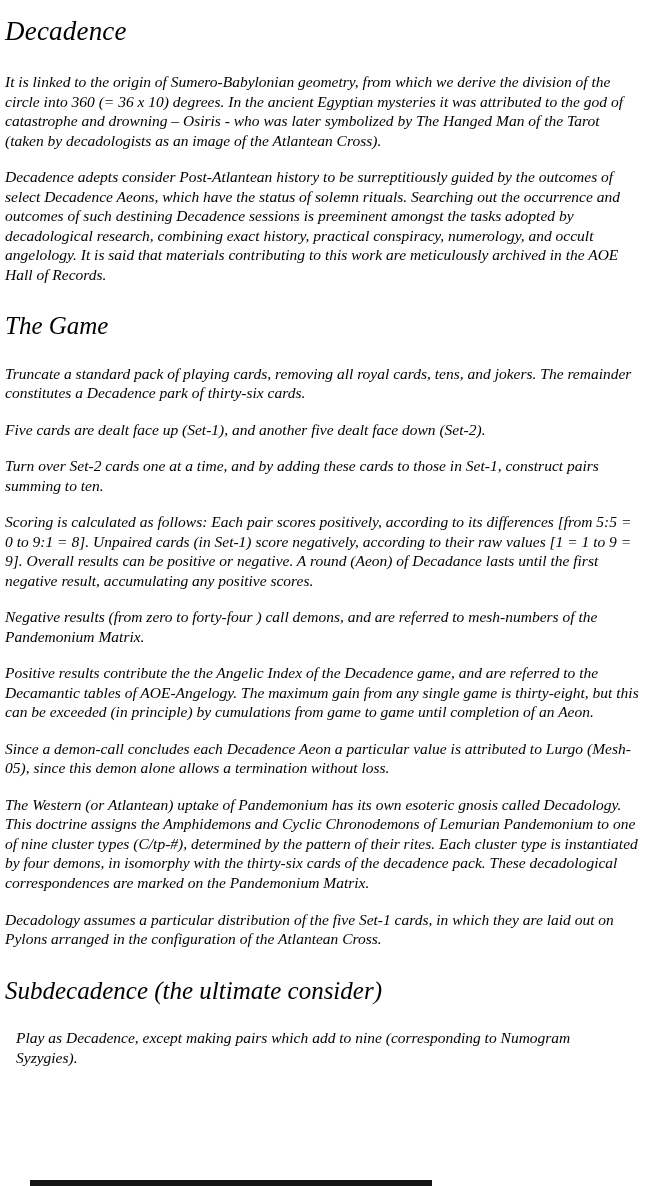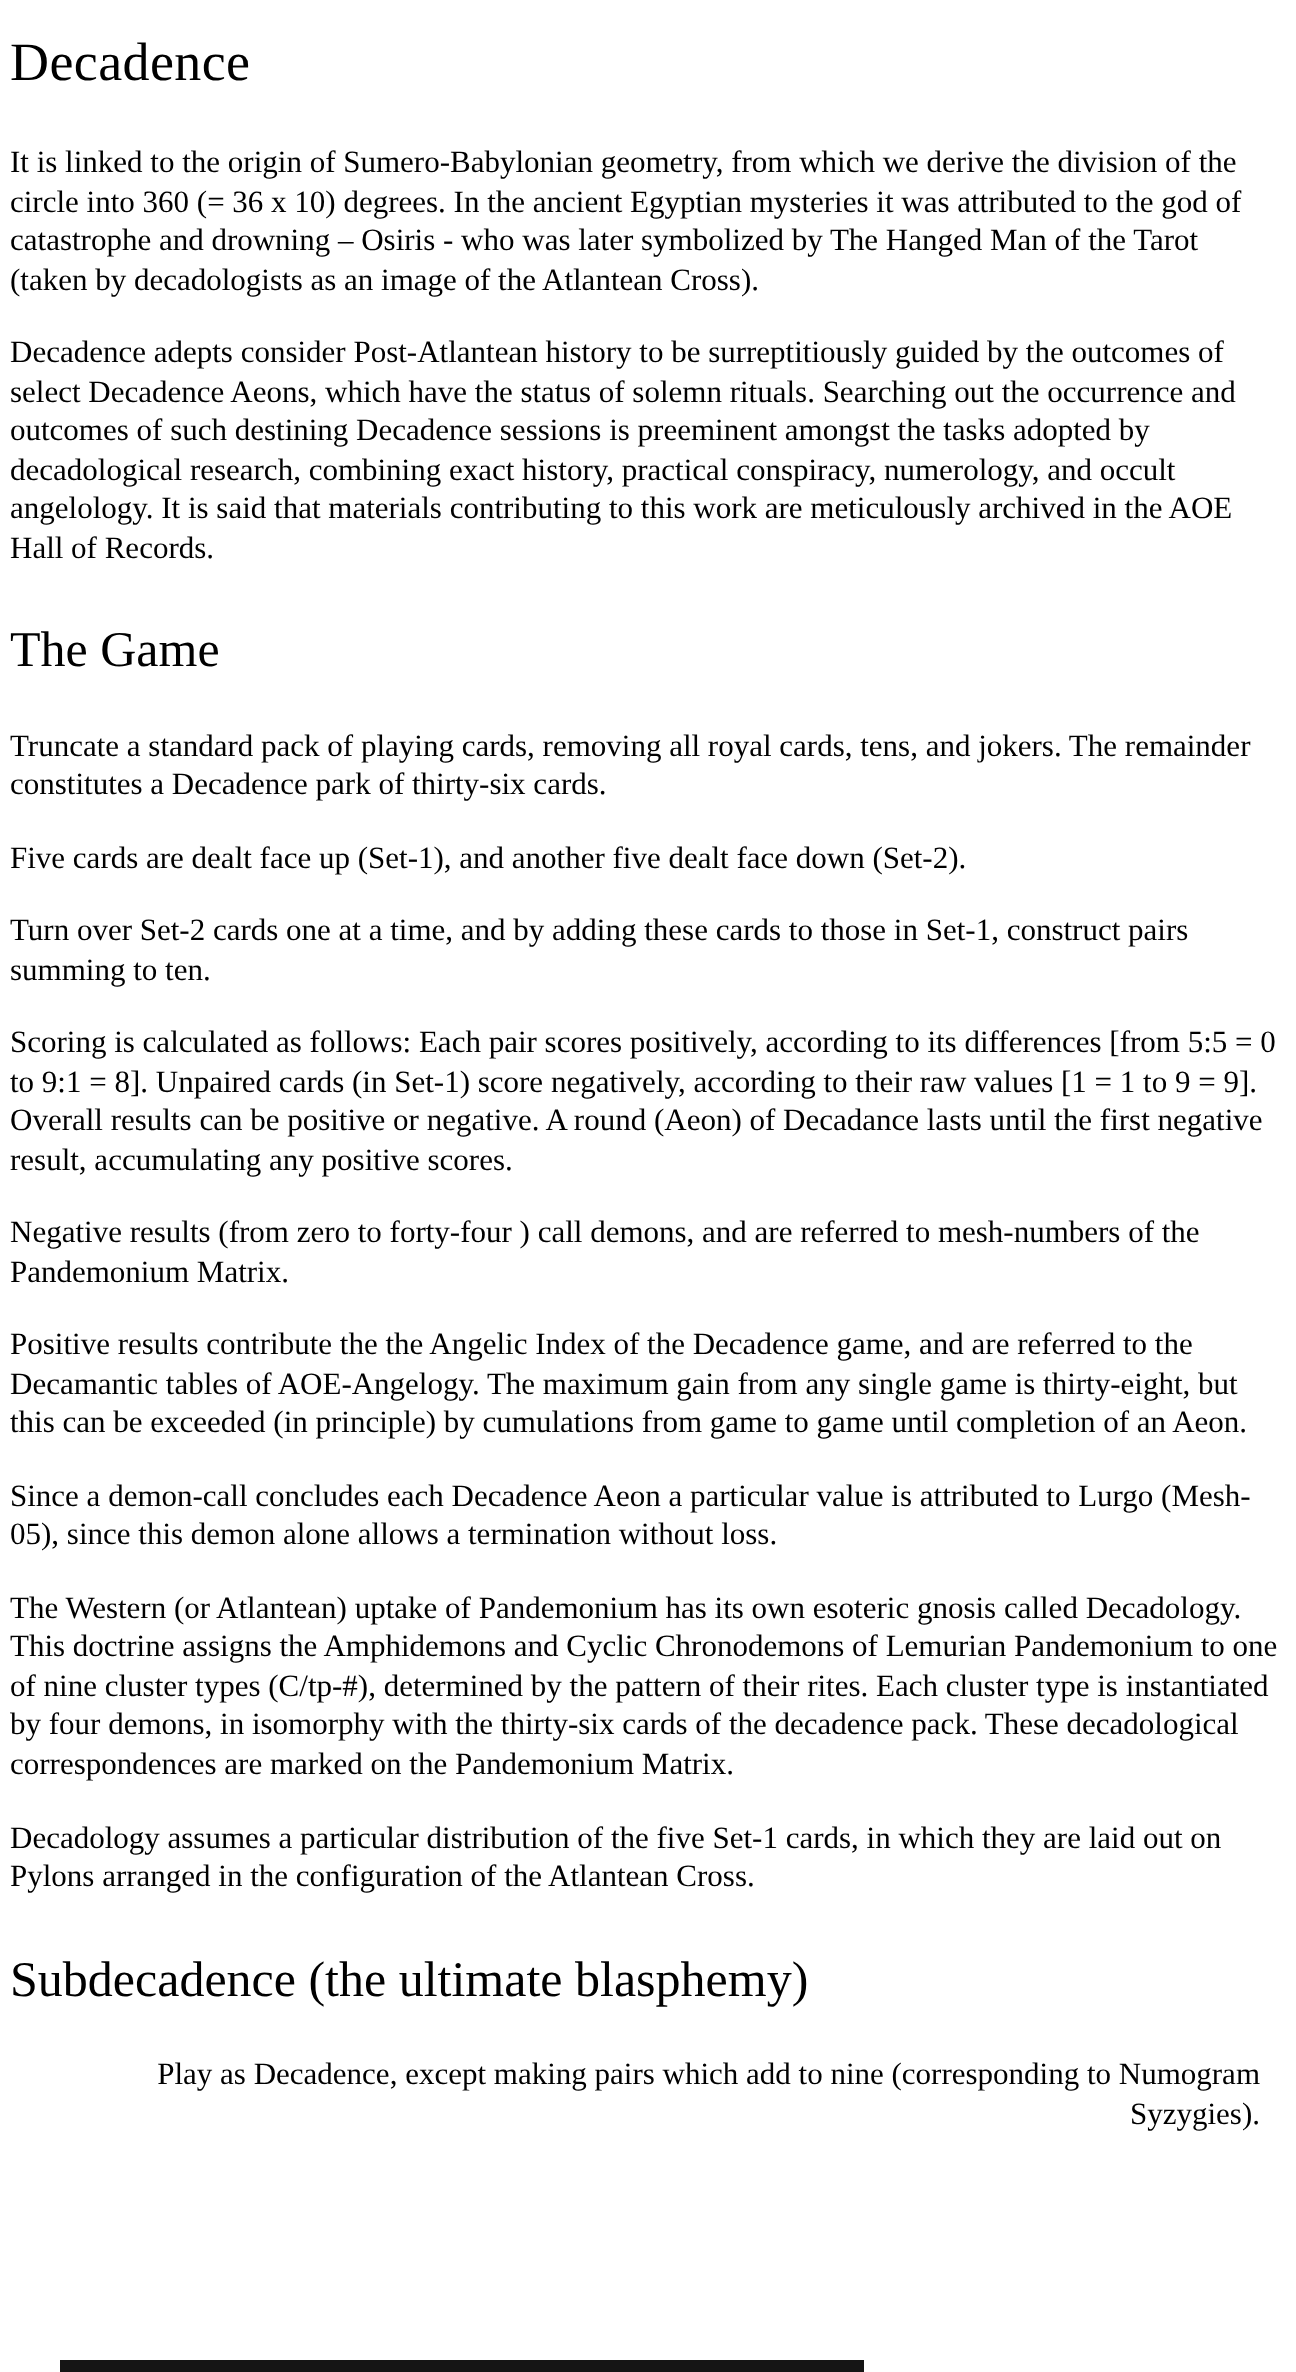--- a/index.html
+++ b/index.html
@@ -1,15 +1,15 @@
 <!DOCTYPE html>
 <html><head>
 <meta charset="utf-8">
 <style>
-  * { box-sizing: border-box; }
+  * { box-sizing: border-box; font-style: italic; }
   html, body { margin: 0; padding: 0; }
   body {
     width: 648px;
     height: 1186px;
     background: #ffffff;
     color: #000000;
     font-family: "Liberation Serif", "DejaVu Serif", serif;
     font-size: 15.5px;
     line-height: 1.26;
     position: relative;
@@ -27,21 +27,20 @@
   h2.section-heading {
     font-size: 25px;
     font-weight: 400;
     margin: 26px 0 22px 0;
   }
   p.para {
     margin: 17px 0;
   }
   p.para.tight {
     margin: 11px;
-    text-align: right;
   }
   p.para.tight-top {
     margin-bottom: 0;
   }
   .bottom-edge {
     position: absolute;
     left: 30px;
     bottom: 0;
     width: 402px;
     height: 6px;
@@ -63,18 +62,18 @@
   <p class="para">Five cards are dealt face up (Set-1), and another five dealt face down (Set-2).</p>
   <p class="para">Turn over Set-2 cards one at a time, and by adding these cards to those in Set-1, construct pairs summing to ten.</p>
   <p class="para">Scoring is calculated as follows: Each pair scores positively, according to its differences [from 5:5 = 0 to 9:1 = 8]. Unpaired cards (in Set-1) score negatively, according to their raw values [1 = 1 to 9 = 9]. Overall results can be positive or negative. A round (Aeon) of Decadance lasts until the first negative result, accumulating any positive scores.</p>
 
   <p class="para">Negative results (from zero to forty-four ) call demons, and are referred to mesh-numbers of the Pandemonium Matrix.</p>
   <p class="para">Positive results contribute the the Angelic Index of the Decadence game, and are referred to the Decamantic tables of AOE-Angelogy. The maximum gain from any single game is thirty-eight, but this can be exceeded (in principle) by cumulations from game to game until completion of an Aeon.</p>
   <p class="para">Since a demon-call concludes each Decadence Aeon a particular value is attributed to Lurgo (Mesh-05), since this demon alone allows a termination without loss.</p>
   <p class="para">The Western (or Atlantean) uptake of Pandemonium has its own esoteric gnosis called Decadology. This doctrine assigns the Amphidemons and Cyclic Chronodemons of Lemurian Pandemonium to one of nine cluster types (C/tp-#), determined by the pattern of their rites. Each cluster type is instantiated by four demons, in isomorphy with the thirty-six cards of the decadence pack. These decadological correspondences are marked on the Pandemonium Matrix.</p>
   <p class="para">Decadology assumes a particular distribution of the five Set-1 cards, in which they are laid out on Pylons arranged in the configuration of the Atlantean Cross.</p>
 
-  <h2 class="section-heading">Subdecadence (the ultimate blasphemy)</h2>
+  <h2 class="section-heading">Subdecadence (the ultimate consider)</h2>
   <p class="para tight">Play as Decadence, except making pairs which add to nine (corresponding to Numogram Syzygies).</p>
 
 </div>
 
 <div class="bottom-edge"></div>
 
 </body></html>

